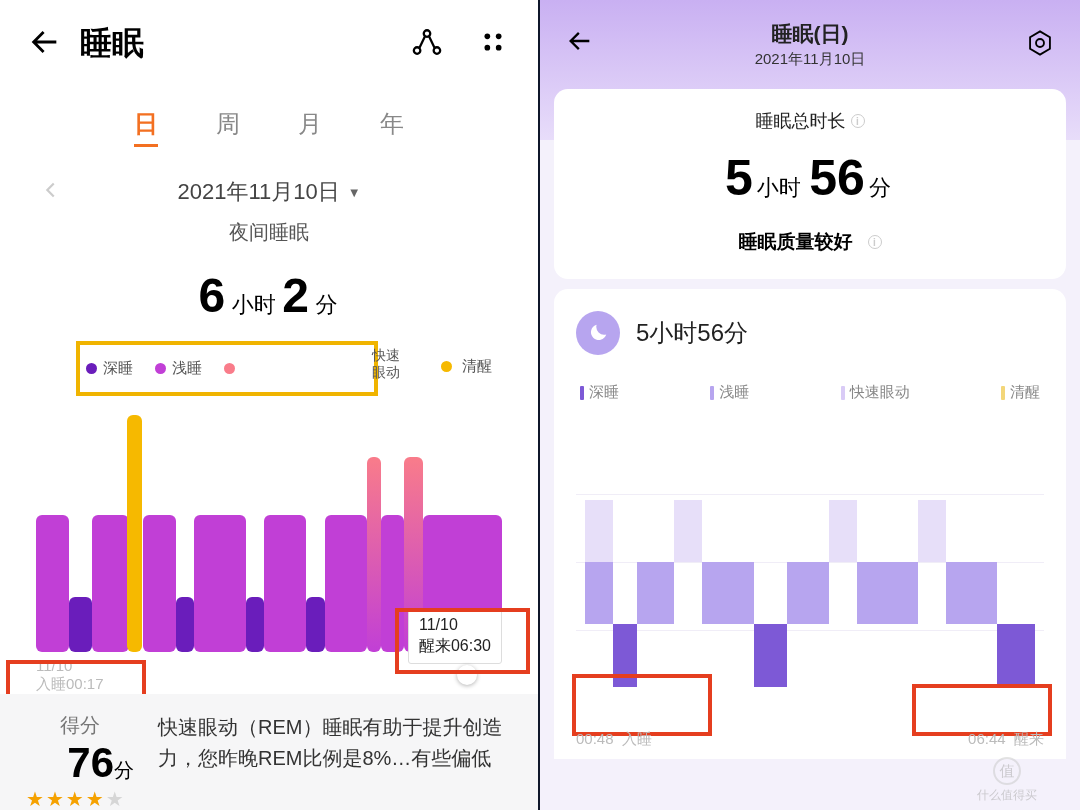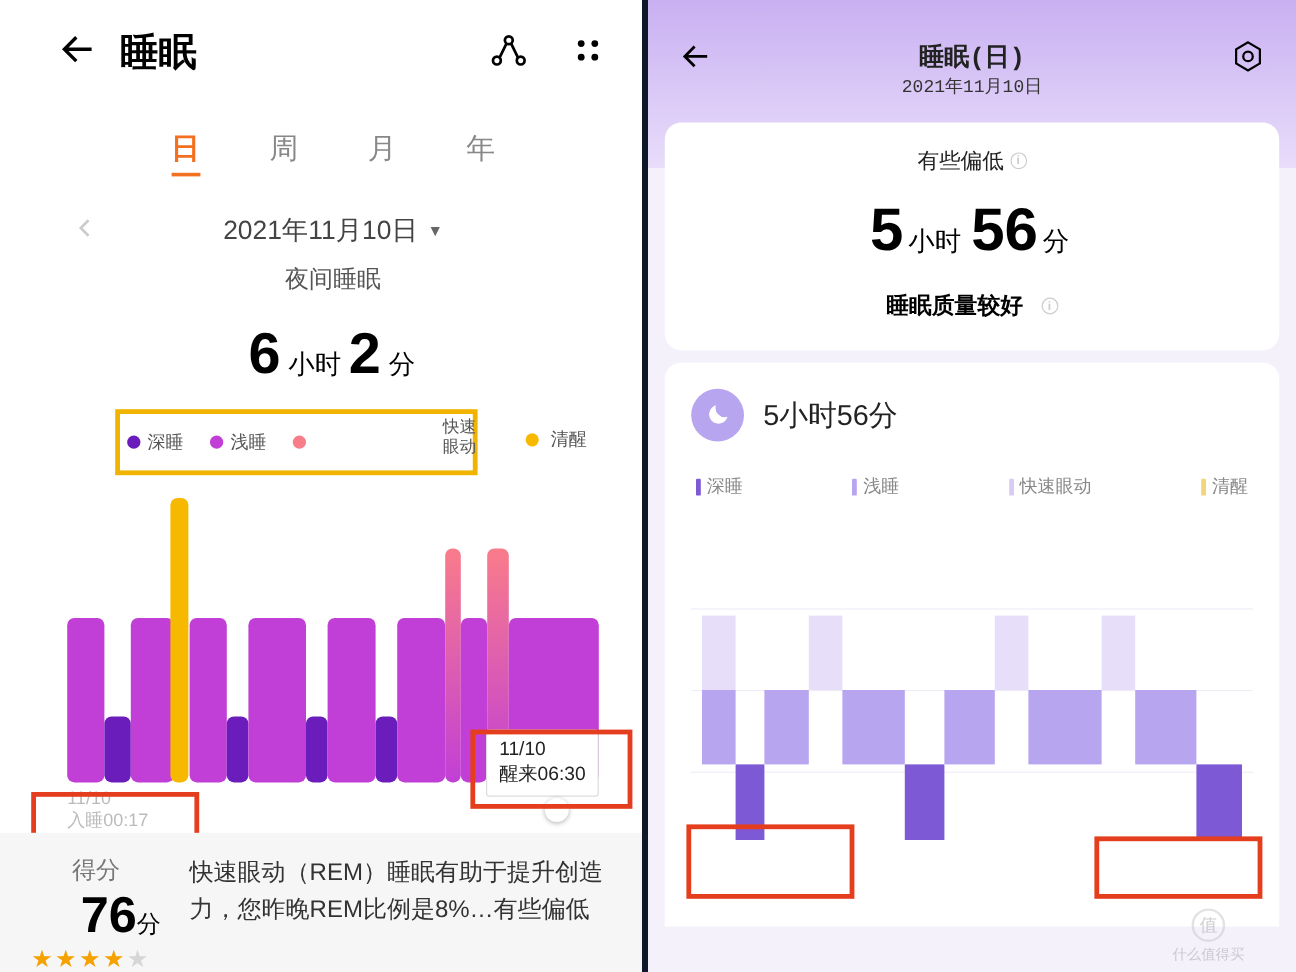--- a/index.html
+++ b/index.html
@@ -5,21 +5,21 @@
   * { box-sizing: border-box; margin: 0; padding: 0; }
   body {
     font-family: -apple-system, "PingFang SC", "Microsoft YaHei", sans-serif;
     background: #f5f5f7;
     width: 1080px;
     height: 810px;
     overflow: hidden;
     display: flex;
   }
   .panel { height: 810px; background: #fff; position: relative; flex-shrink: 0; }
-  .left { width: 540px; border-right: 5px solid #0f172a; padding-left: 20px; }
+  .left { width: 540px; border-right: 2px solid #0f172a; }
   .right { width: 540px; background: linear-gradient(#c9b0f2, #e8ddfa 140px, #f4f1fb 140px); }
 
   
   .l-header { display: flex; align-items: center; padding: 22px 28px 16px; gap: 18px; }
   .l-back { font-size: 34px; line-height: 1; }
   .l-title { font-size: 32px; font-weight: 700; flex: 1; }
   .l-share svg, .l-more svg { width: 34px; height: 34px; }
 
   .l-tabs { display: flex; justify-content: center; gap: 58px; padding: 26px 0 8px; font-size: 24px; color: #888; }
   .l-tab.active { color: #f37021; border-bottom: 3px solid #f37021; padding-bottom: 4px; font-weight: 600; }
@@ -55,21 +55,21 @@
 
   .l-footer { position: absolute; bottom: -4px; left: 0; right: 0; background: #f6f6f7; padding: 18px 26px 0; display: flex; gap: 24px; height: 120px; }
   .l-score-title { font-size: 20px; color: #777; text-align: center; }
   .l-score-num { font-size: 42px; font-weight: 700; text-align: right; }
   .l-score-num .unit { font-size: 20px; font-weight: 400; }
   .stars { color: #f5a100; font-size: 20px; letter-spacing: 2px; }
   .stars .grey { color: #d6d6d6; }
   .l-advice { font-size: 20px; color: #333; line-height: 1.55; flex: 1; }
 
   
-  .r-header { display: flex; justify-content: space-between; padding: 33px 26px 10px; color: #222; font-family: Liberation Mono, monospace; }
+  .r-header { display: flex; align-items: center; justify-content: space-between; padding: 20px 26px 10px; color: #222; }
   .r-htitle { text-align: center; }
   .r-htitle .t1 { font-size: 21px; font-weight: 700; }
   .r-htitle .t2 { font-size: 15px; margin-top: 2px; color: #333; }
   .r-back { font-size: 30px; }
   .r-set svg { width: 28px; height: 28px; }
 
   .r-card { background: #fff; margin: 10px 14px; border-radius: 14px; padding: 20px 22px 24px; text-align: center; }
   .r-small-title { font-size: 18px; color: #222; display: inline-flex; align-items: center; gap: 5px; }
   .info-icon { width: 14px; height: 14px; border: 1.4px solid #ccc; border-radius: 50%; display: inline-flex; align-items: center; justify-content: center; font-size: 10px; color: #ccc; font-weight: 700; }
   .r-big { margin-top: 16px; font-weight: 800; }
@@ -234,21 +234,21 @@
     <span class="r-set">
       <svg viewBox="0 0 24 24" fill="none" stroke="#000" stroke-width="1.6">
           <polygon points="12,2 20.5,7 20.5,17 12,22 3.5,17 3.5,7"></polygon>
           <circle cx="12" cy="12" r="3.4"></circle>
         </svg>
     </span>
   </div>
 
   <div class="r-card">
     <div class="r-small-title">
-        <span>有些偏低</span>
+        <span>睡眠总时长</span>
         <span class="info-icon">i</span>
       </div>
     <div class="r-big">
       <span class="num">5</span><span class="unit">小时</span>
       <span class="num">56</span><span class="unit">分</span>
     </div>
     <div class="r-qtitle">
         <span>睡眠质量较好</span>
         <span class="info-icon">i</span>
       </div>
@@ -299,19 +299,23 @@
       <div class="r-bar rc-pale" style="left:54%; width:6%;  top:26%; height:24%"></div>
       <div class="r-bar rc-light" style="left:60%; width:13%; top:50%; height:24%"></div>
       <div class="r-bar rc-pale" style="left:73%; width:6%;  top:26%; height:24%"></div>
       <div class="r-bar rc-light" style="left:79%; width:11%; top:50%; height:24%"></div>
       <div class="r-bar rc-deep" style="left:90%; width:8%;  top:74%; height:24%"></div>
 
       <div class="red-box" style="left:-4px; bottom:-44px; width:140px; height:62px;"></div>
       <div class="red-box" style="right:-8px; bottom:-44px; width:140px; height:52px;"></div>
     </div>
 
+    <div class="r-labels">
+      <span><span>00:48</span>&nbsp;&nbsp;<span>入睡</span></span>
+      <span><span>06:44</span>&nbsp;&nbsp;<span>醒来</span></span>
+    </div>
   </div>
 
   <div class="wm">
     <div class="c">值</div>
     <div>什么值得买</div>
   </div>
 </div>
 
 </body></html>

